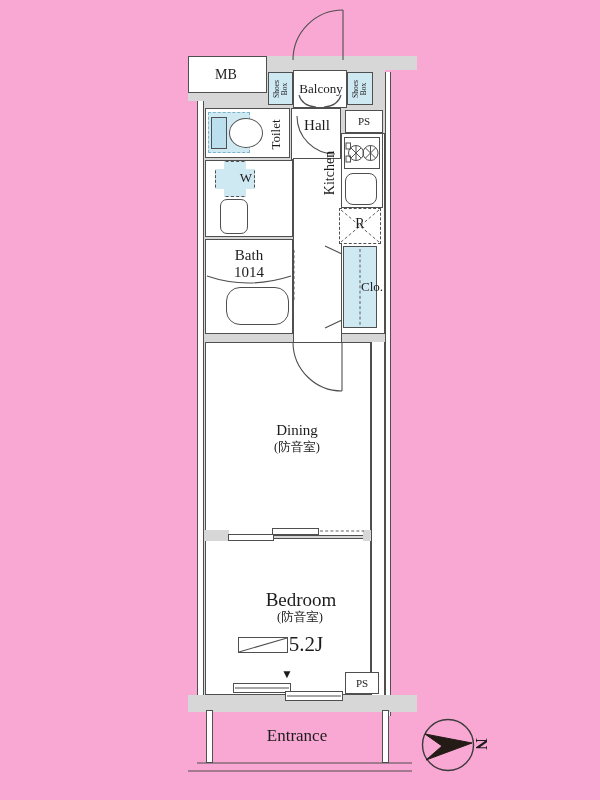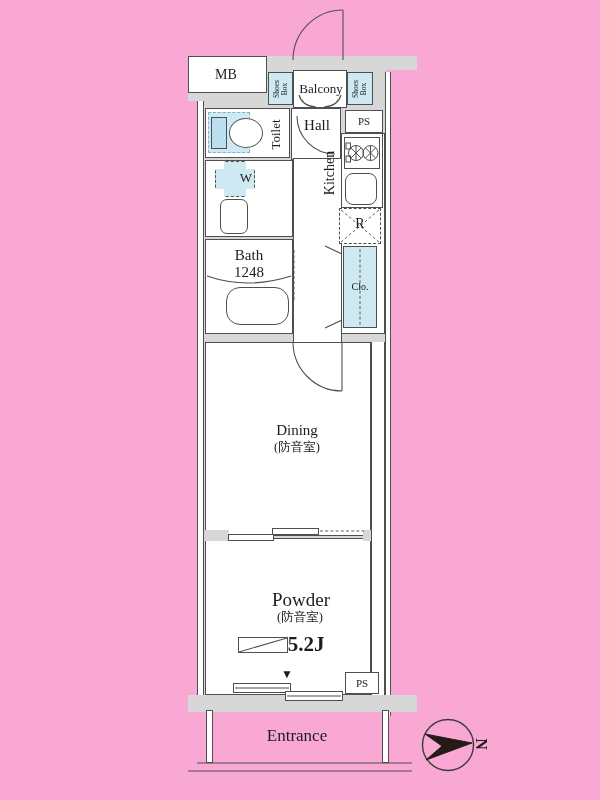--- a/index.html
+++ b/index.html
@@ -126,33 +126,33 @@
   </div>
   <div class="lbl rot" style="left:344px;top:80px;width:32px;height:18px;font-size:7.5px;">
     <span><span>Shoes</span><br><span>Box</span></span>
   </div>
 
   <div class="lbl" style="left:348px;top:113px;width:32px;height:17px;font-size:11px;">PS</div>
   <div class="lbl rot" style="left:256px;top:127px;width:40px;height:15px;font-size:13px;">Toilet</div>
   <div class="lbl" style="left:300px;top:117px;width:34px;height:17px;font-size:15px;">Hall</div>
   <div class="lbl rot" style="left:302px;top:165px;width:56px;height:16px;font-size:14px;">Kitchen</div>
   <div class="lbl" style="left:348px;top:215px;width:24px;height:18px;font-size:14px;">R</div>
-  <div class="lbl" style="left:346px;top:280px;width:28px;height:14px;font-size:10px;">Clo.</div>
+  <div class="lbl" style="left:358px;top:280px;width:28px;height:14px;font-size:13px;">Clo.</div>
   <div class="lbl" style="left:234px;top:170px;width:24px;height:16px;font-size:13px;">W</div>
 
   <div class="lbl" style="left:218px;top:247px;width:62px;height:34px;font-size:15px;">
-    <span><span>Bath</span><br><span>1248</span></span>
+    <span><span>Bath</span><br><span>1014</span></span>
   </div>
 
   <div class="lbl" style="left:257px;top:420px;width:80px;height:20px;font-size:15px;">Dining</div>
   <div class="lbl" style="left:257px;top:440px;width:80px;height:14px;font-size:12.5px;">(防音室)</div>
 
-  <div class="lbl" style="left:261px;top:590px;width:80px;height:20px;font-size:19px;">Powder</div>
+  <div class="lbl" style="left:261px;top:590px;width:80px;height:20px;font-size:19px;">Bedroom</div>
   <div class="lbl" style="left:260px;top:610px;width:80px;height:14px;font-size:12.5px;">(防音室)</div>
-  <div class="lbl" style="left:286px;top:634px;width:40px;height:22px;font-size:21px;font-weight:bold;">5.2J</div>
+  <div class="lbl" style="left:286px;top:634px;width:40px;height:22px;font-size:21px;">5.2J</div>
 
   <div class="lbl" style="left:347px;top:674px;width:30px;height:18px;font-size:11px;">PS</div>
   <div class="lbl" style="left:279px;top:668px;width:16px;height:14px;font-size:12px;color:#1a1a1a;">▼</div>
 
   <div class="lbl" style="left:257px;top:726px;width:80px;height:20px;font-size:17px;">Entrance</div>
 
   <div class="lbl" style="left:471px;top:734px;width:20px;height:20px;font-size:16px;font-weight:bold;transform:rotate(90deg);">N</div>
 
 </div>
 

